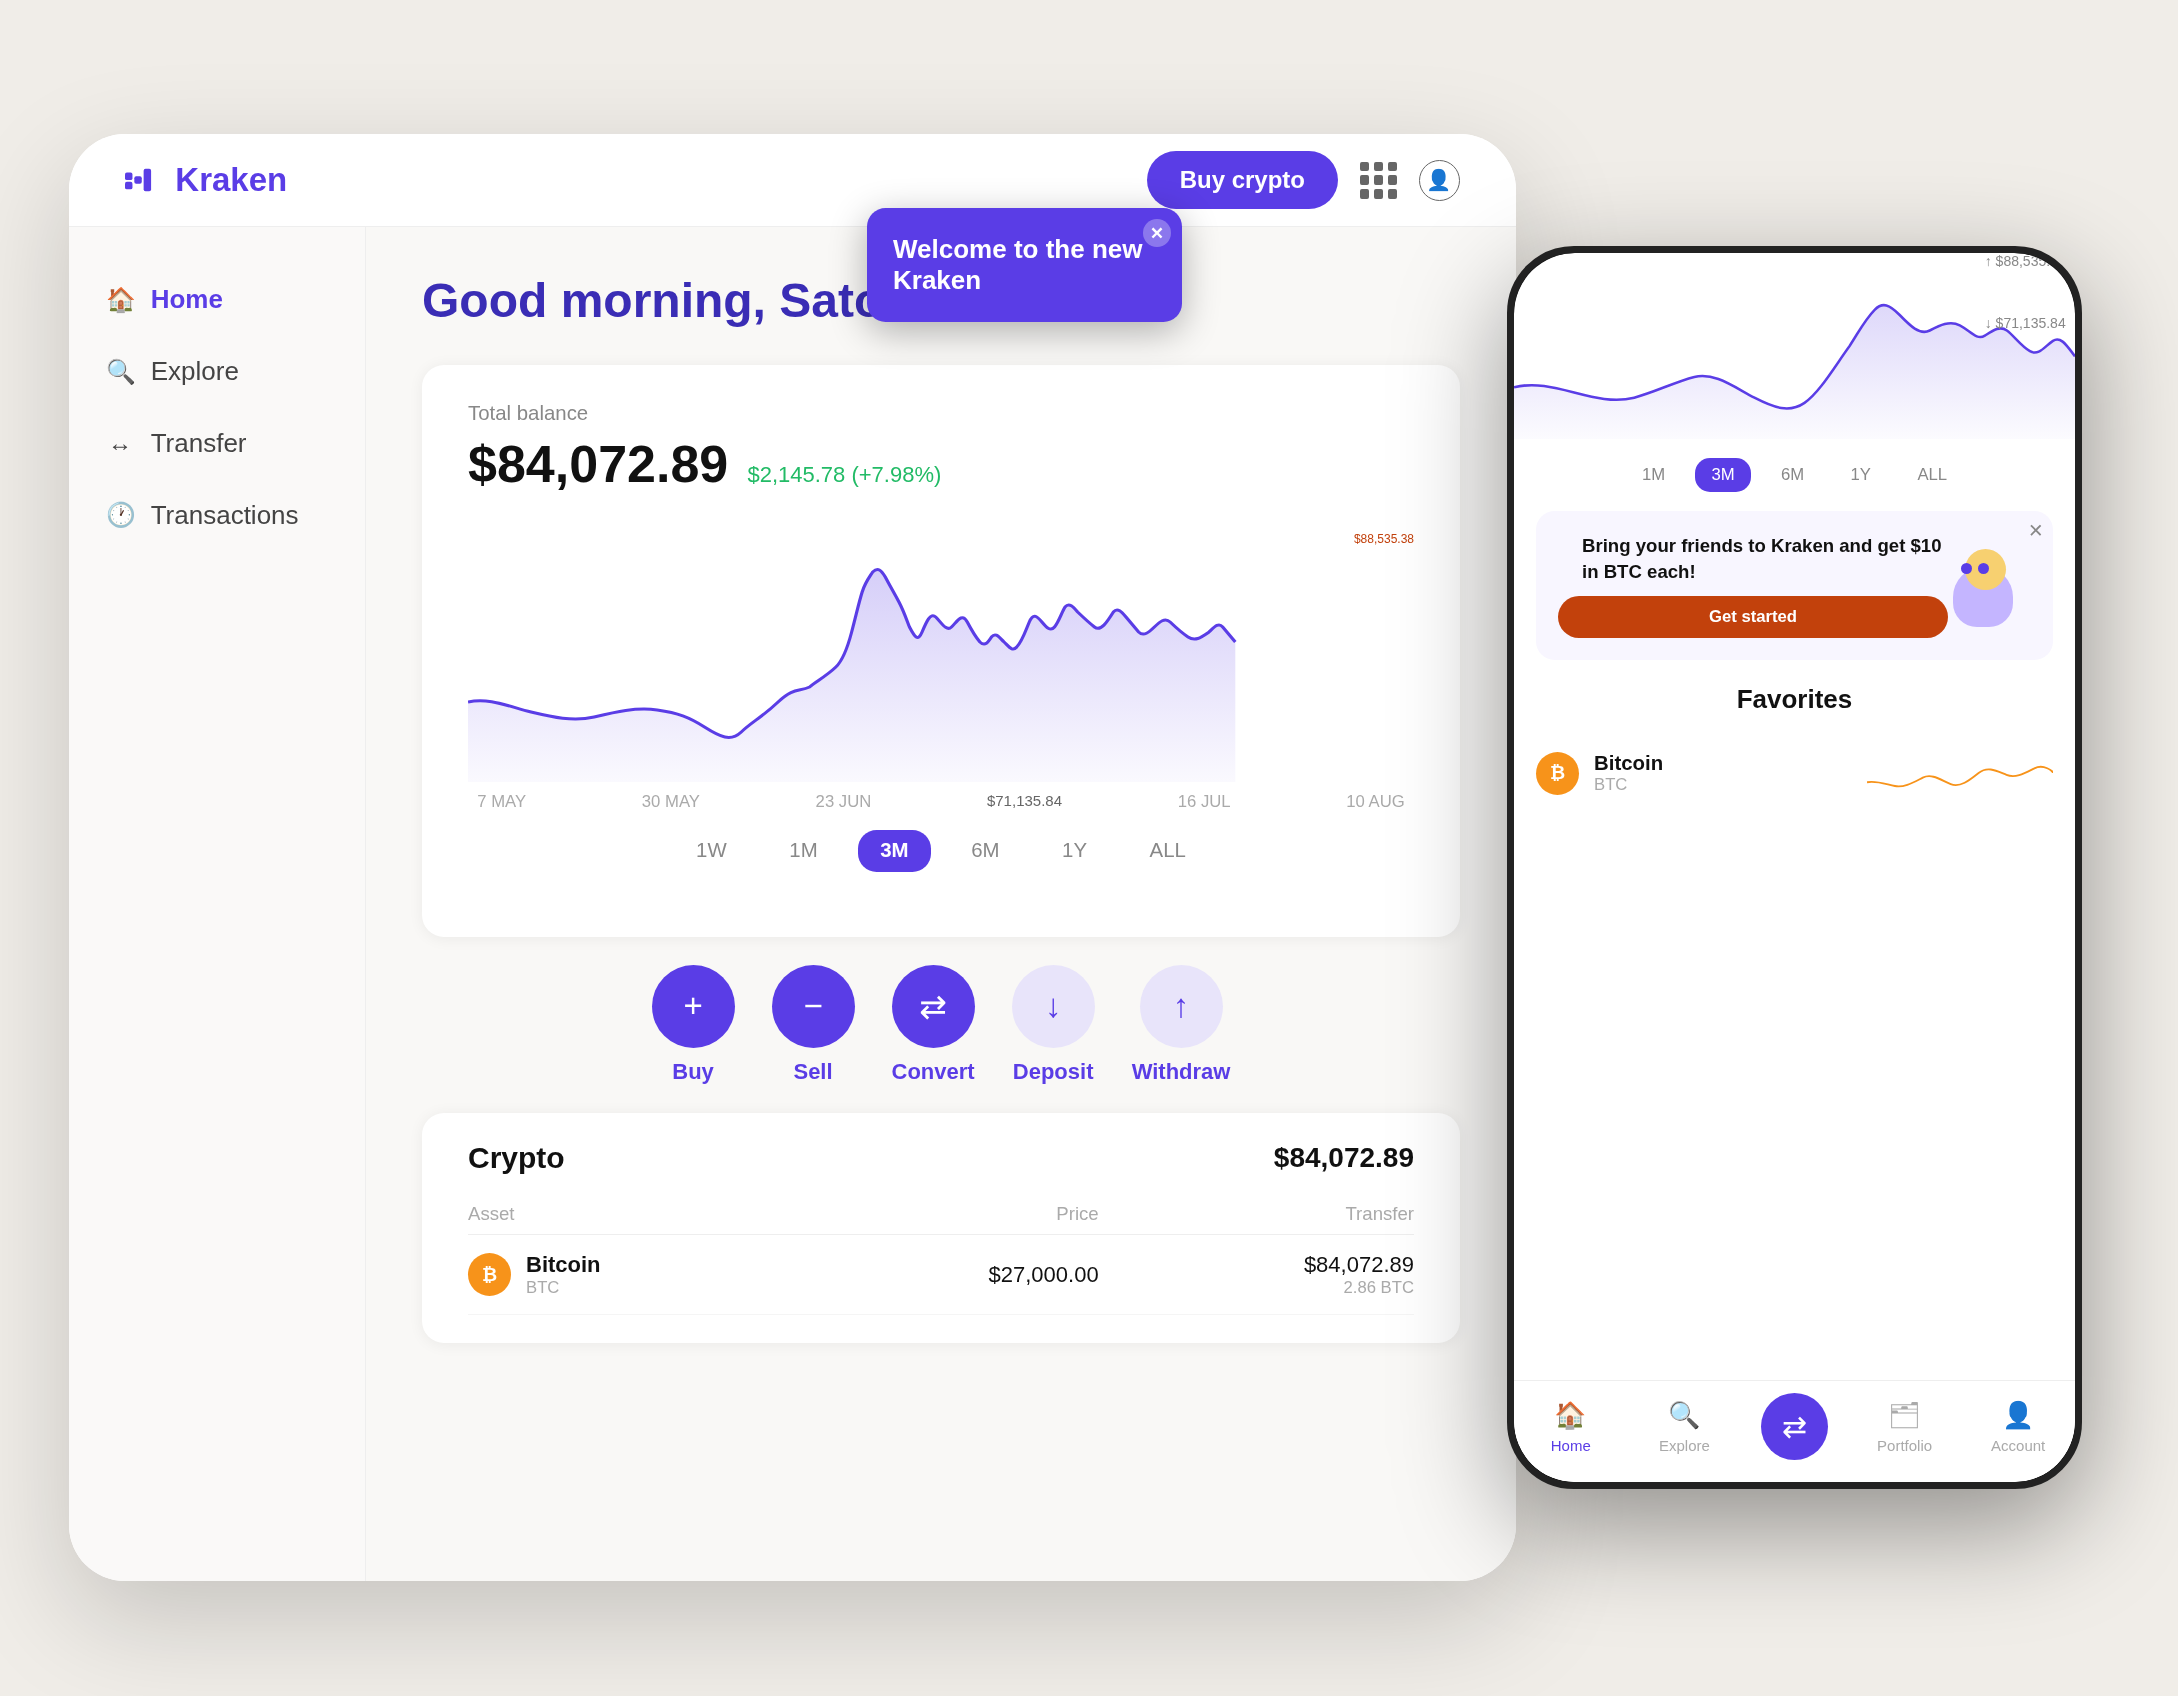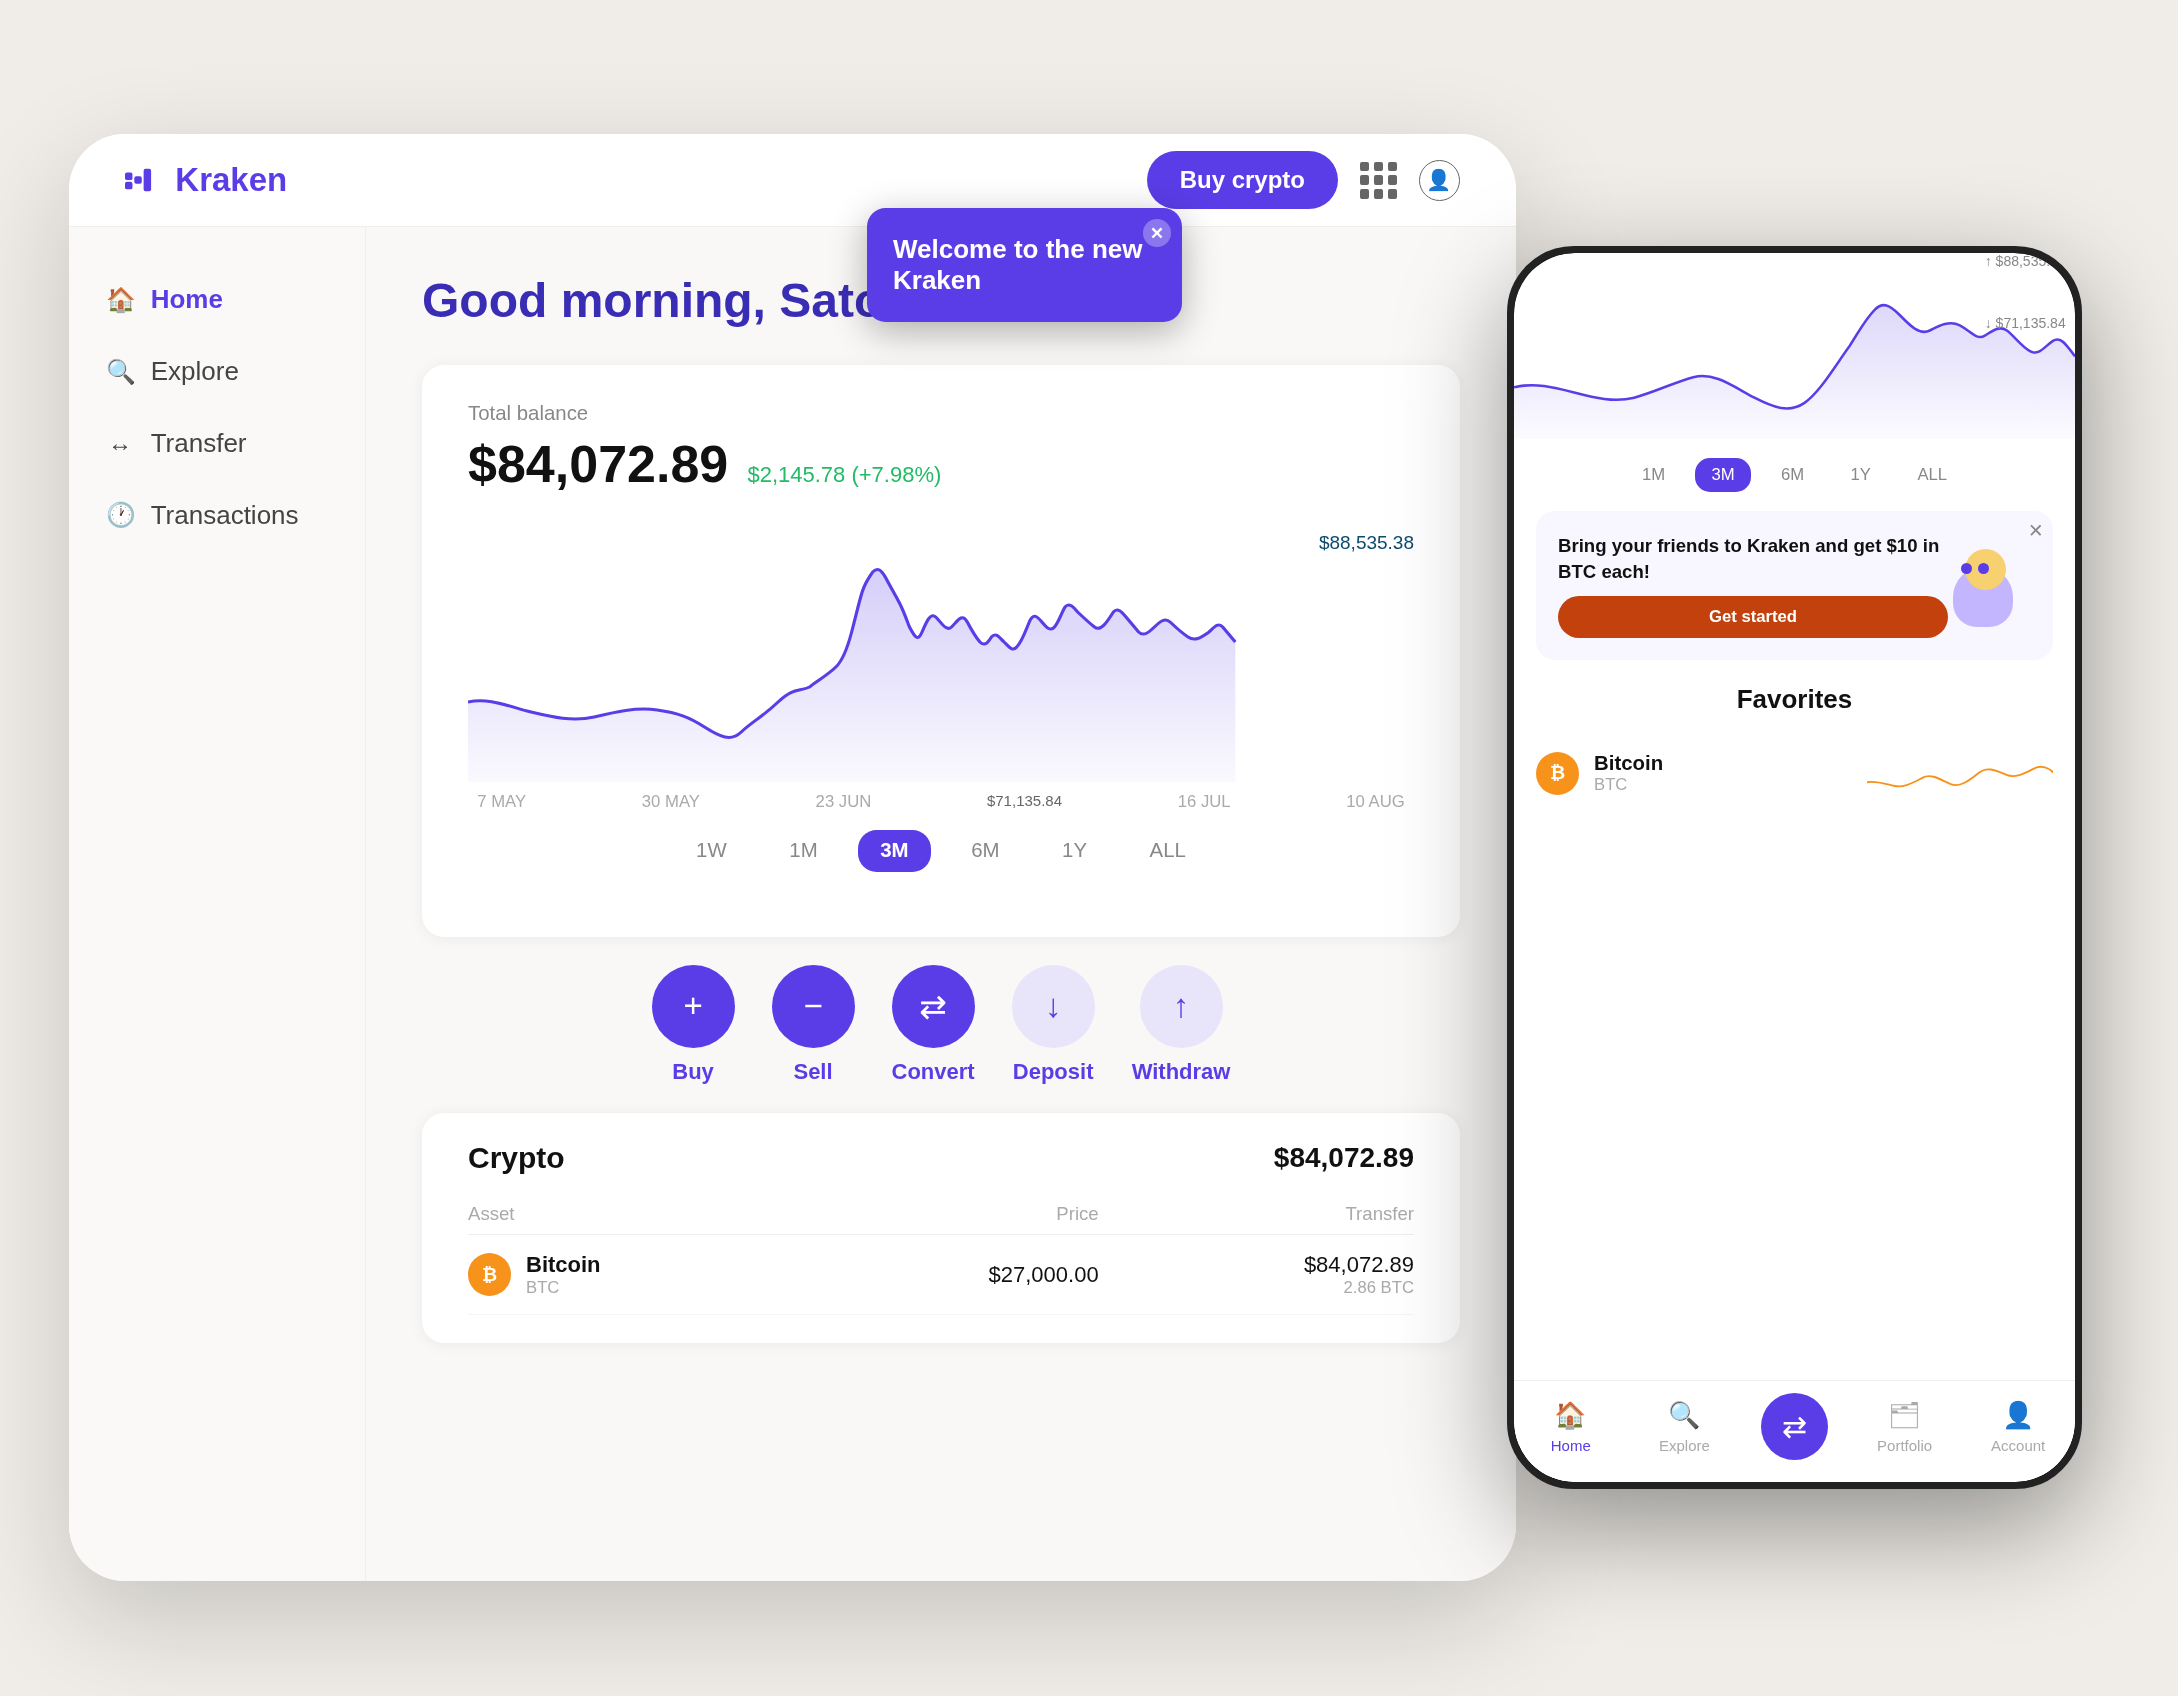--- a/index.html
+++ b/index.html
@@ -186,22 +186,22 @@
 
     .chart-area svg {
       width: 100%;
       height: 100%;
     }
 
     .chart-label {
       position: absolute;
       right: 0;
       top: 9.3px;
-      font-size: 19px;
-      color: #0c4a6e;
+      font-size: 12px;
+      color: #c2410c;
     }
 
     .chart-x-labels {
       display: flex;
       justify-content: space-between;
       padding: 0 9.3px;
       font-size: 16.7px;
       color: #aaa;
       margin-bottom: 18.6px;
     }
@@ -506,20 +506,21 @@
       justify-content: space-between;
       position: relative;
     }
 
     .referral-text {
       font-size: 18.6px;
       font-weight: 600;
       color: #111;
       line-height: 1.4;
       flex: 1;
+      margin-left: 24px;
     }
 
     .referral-btn {
       background: #c2410c;
       color: #fff;
       border: none;
       border-radius: 28px;
       padding: 11px 22px;
       font-size: 16.7px;
       font-weight: 600;

